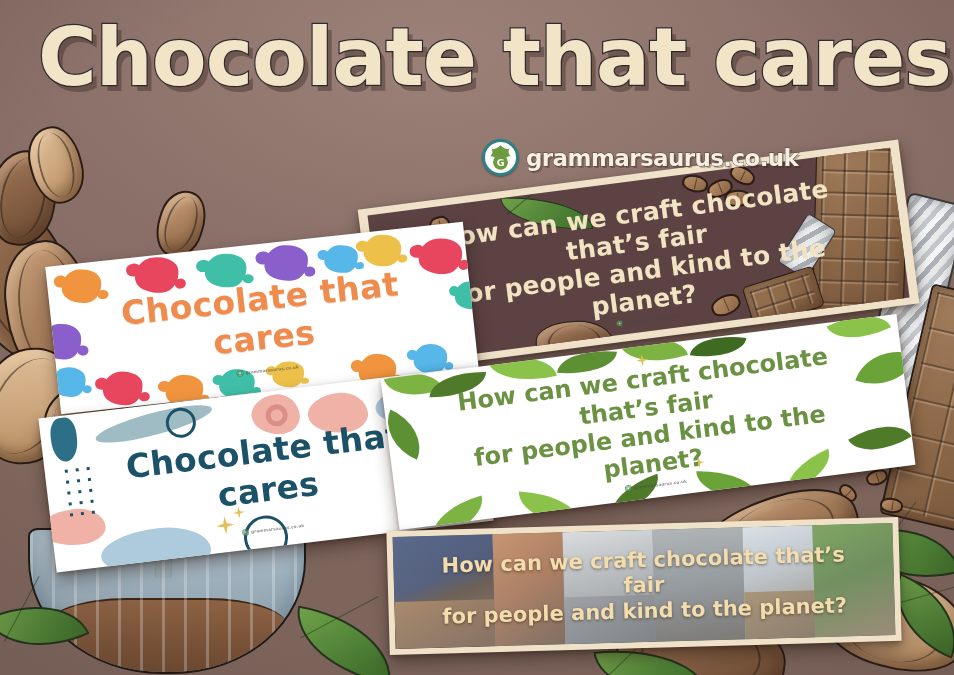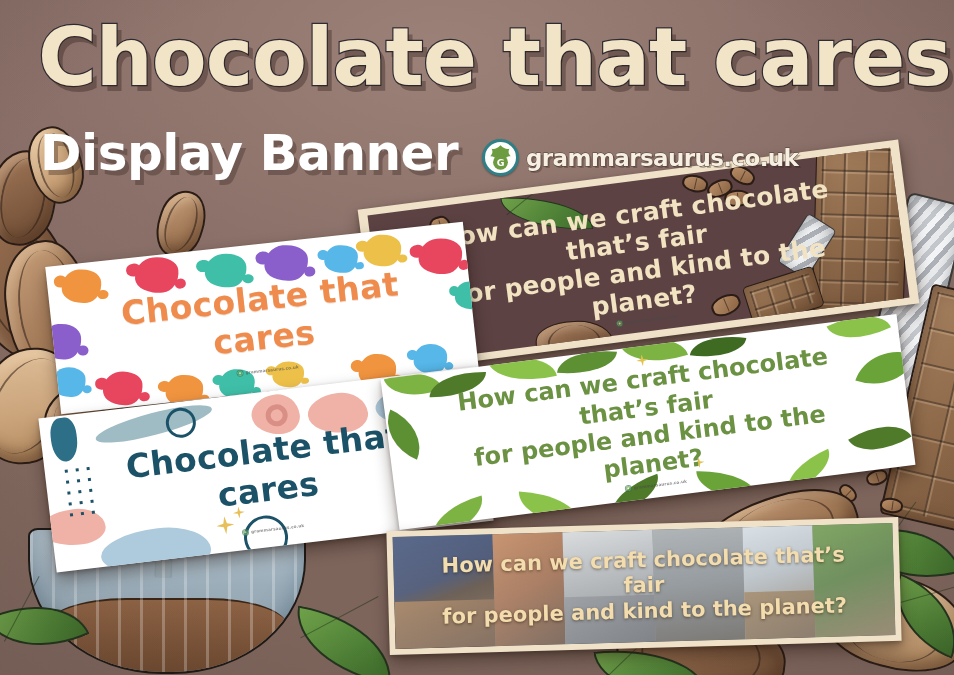--- a/index.html
+++ b/index.html
@@ -512,21 +512,20 @@
       <div class="txt">
         <div class="photo-t">
           <span>How can we craft chocolate that’s fair</span><br>
           <span>for people and kind to the planet?</span>
         </div>
       </div>
     </div>
   </div>
 
   <div id="hdr-title">Chocolate that cares</div>
-  <div id="hdr-sub">Display Banner</div>
 
   <div id="brand">
     <span class="logo">
       <svg viewBox="0 0 40 40" aria-hidden="true">
         <path d="M20 2 C15 7 11 8 7 7 C9 12 8 15 5 18 C10 18 13 20 14 24 L26 24 C27 20 30 18 35 18 C32 15 31 12 33 7 C29 8 25 7 20 2 Z" fill="#6d9b3f"></path>
         <circle cx="20" cy="27" r="11" fill="#6d9b3f"></circle>
         <text x="20" y="32" text-anchor="middle" font-family="DejaVu Sans, sans-serif" font-size="14" font-weight="700" fill="#ffffff">G</text>
       </svg>
     </span>
     <span class="wordmark">grammarsaurus.co.uk</span>

